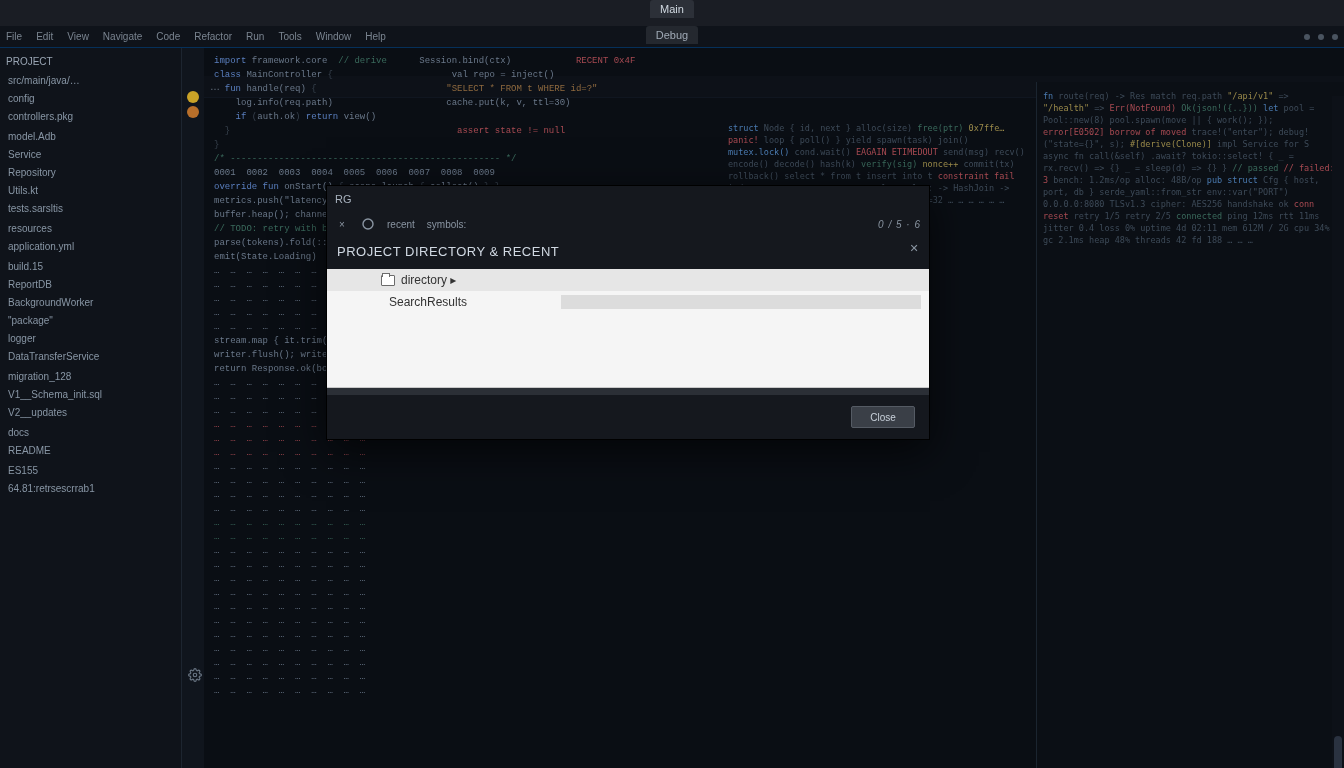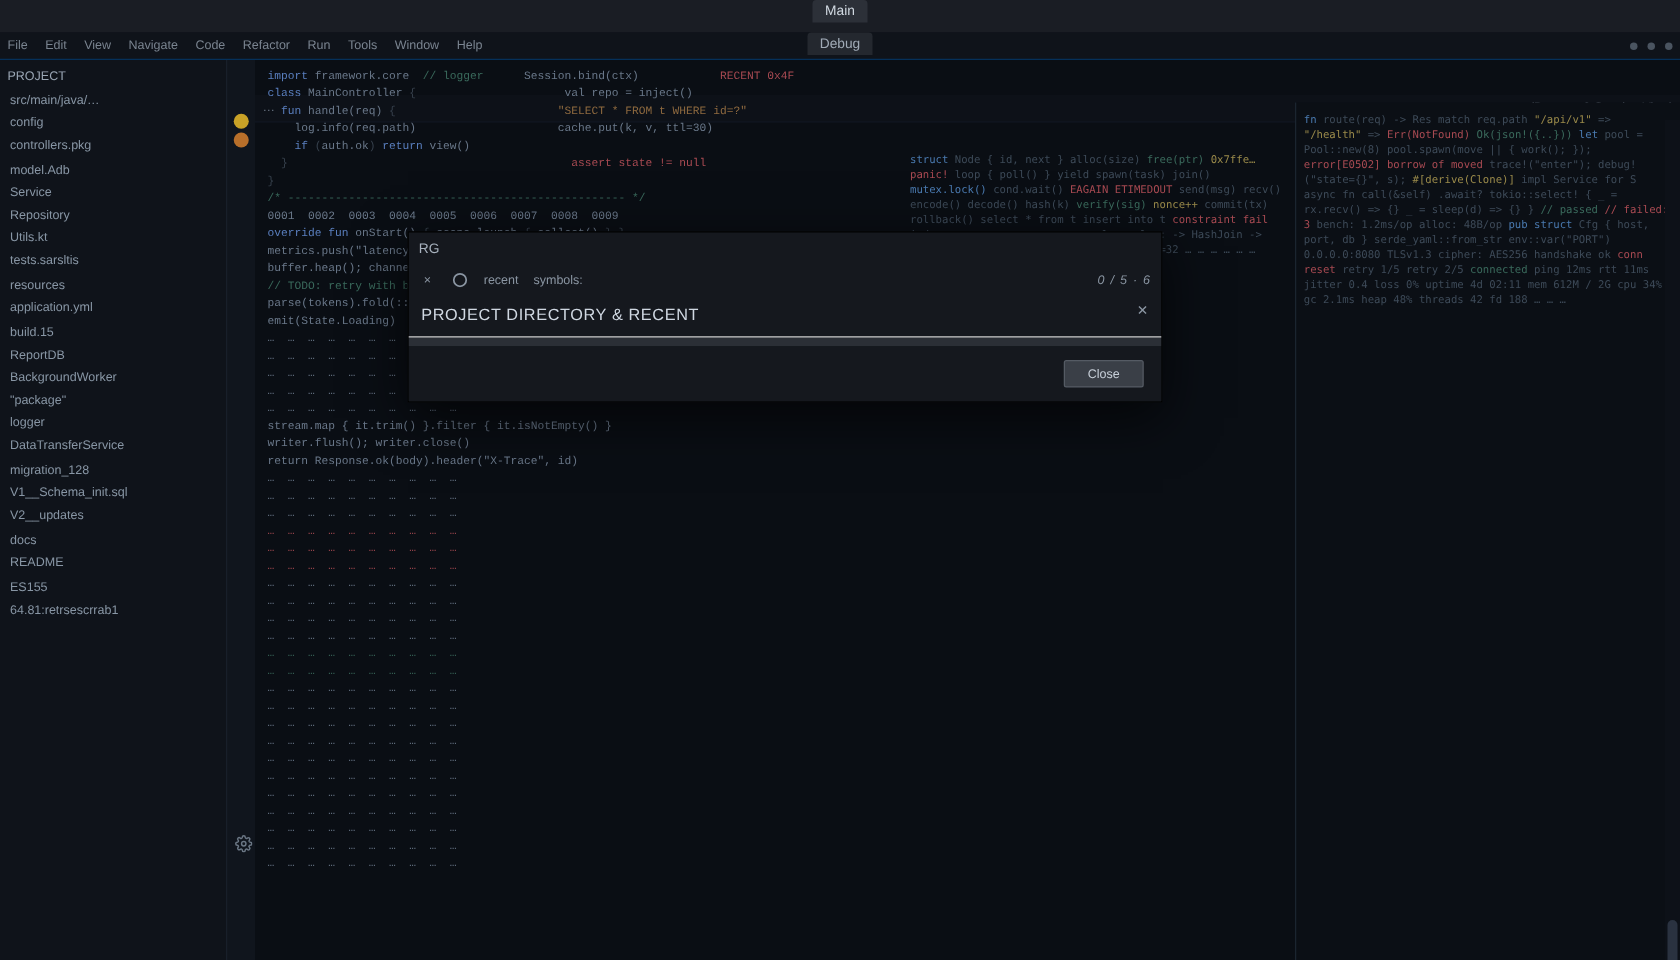--- a/index.html
+++ b/index.html
@@ -382,21 +382,21 @@
     <div class="bp o"></div>
   </div>
 
   <div class="editor">
 
     <div class="edtabs">
       <span>…</span>
       <span class="etitle">(Process &amp; Session View)</span>
     </div>
 
-    <div class="codebg"><span class="kw">import</span> <span class="id">framework.core</span>  <span class="cm">// logger</span>      <span class="id">Session.bind(ctx)</span>            <span class="er">RECENT 0x4F</span>
+    <div class="codebg"><span class="kw">import</span> <span class="id">framework.core</span>  <span class="cm">// derive</span>      <span class="id">Session.bind(ctx)</span>            <span class="er">RECENT 0x4F</span>
 <span class="kw">class</span> <span class="id">MainController</span> {                      <span class="id">val repo = inject()</span>
   <span class="kw">fun</span> <span class="id">handle(req)</span> {                        <span class="st">"SELECT * FROM t WHERE id=?"</span>
     <span class="id">log.info(req.path)</span>                     <span class="id">cache.put(k, v, ttl=30)</span>
     <span class="kw">if</span> (<span class="id">auth.ok</span>) <span class="kw">return</span> <span class="id">view()</span>
   }                                          <span class="er">assert state != null</span>
 }
 <span class="cm">/* -------------------------------------------------- */</span>
 <span class="id">0001  0002  0003  0004  0005  0006  0007  0008  0009</span>
 <span class="kw">override fun</span> <span class="id">onStart()</span> { <span class="id">scope.launch</span> { <span class="id">collect()</span> } }
 <span class="id">metrics.push("latency", dt)</span>                 <span class="er">throw IllegalState()</span>
@@ -560,19 +560,29 @@
     <span>symbols:</span>
     <span class="spacer"></span>
     <span class="counts">0 / 5 · 6</span>
   </div>
 
   <span class="modal-close">✕</span>
 
   <div class="modal-heading">PROJECT DIRECTORY &amp; RECENT</div>
 
 
+  <div class="modal-list">
+    <div class="row row1" style="position:relative;">
+      <span class="folder-icon"></span>
+      <span>directory ▸</span>
+    </div>
+    <div class="row row2">
+      <span>SearchResults</span>
+      <span class="bar2"></span>
+    </div>
+  </div>
 
   <div class="modal-divider"></div>
 
   <div class="modal-footer">
     <button class="btn">Close</button>
   </div>
 </div>
 
 </body></html>

